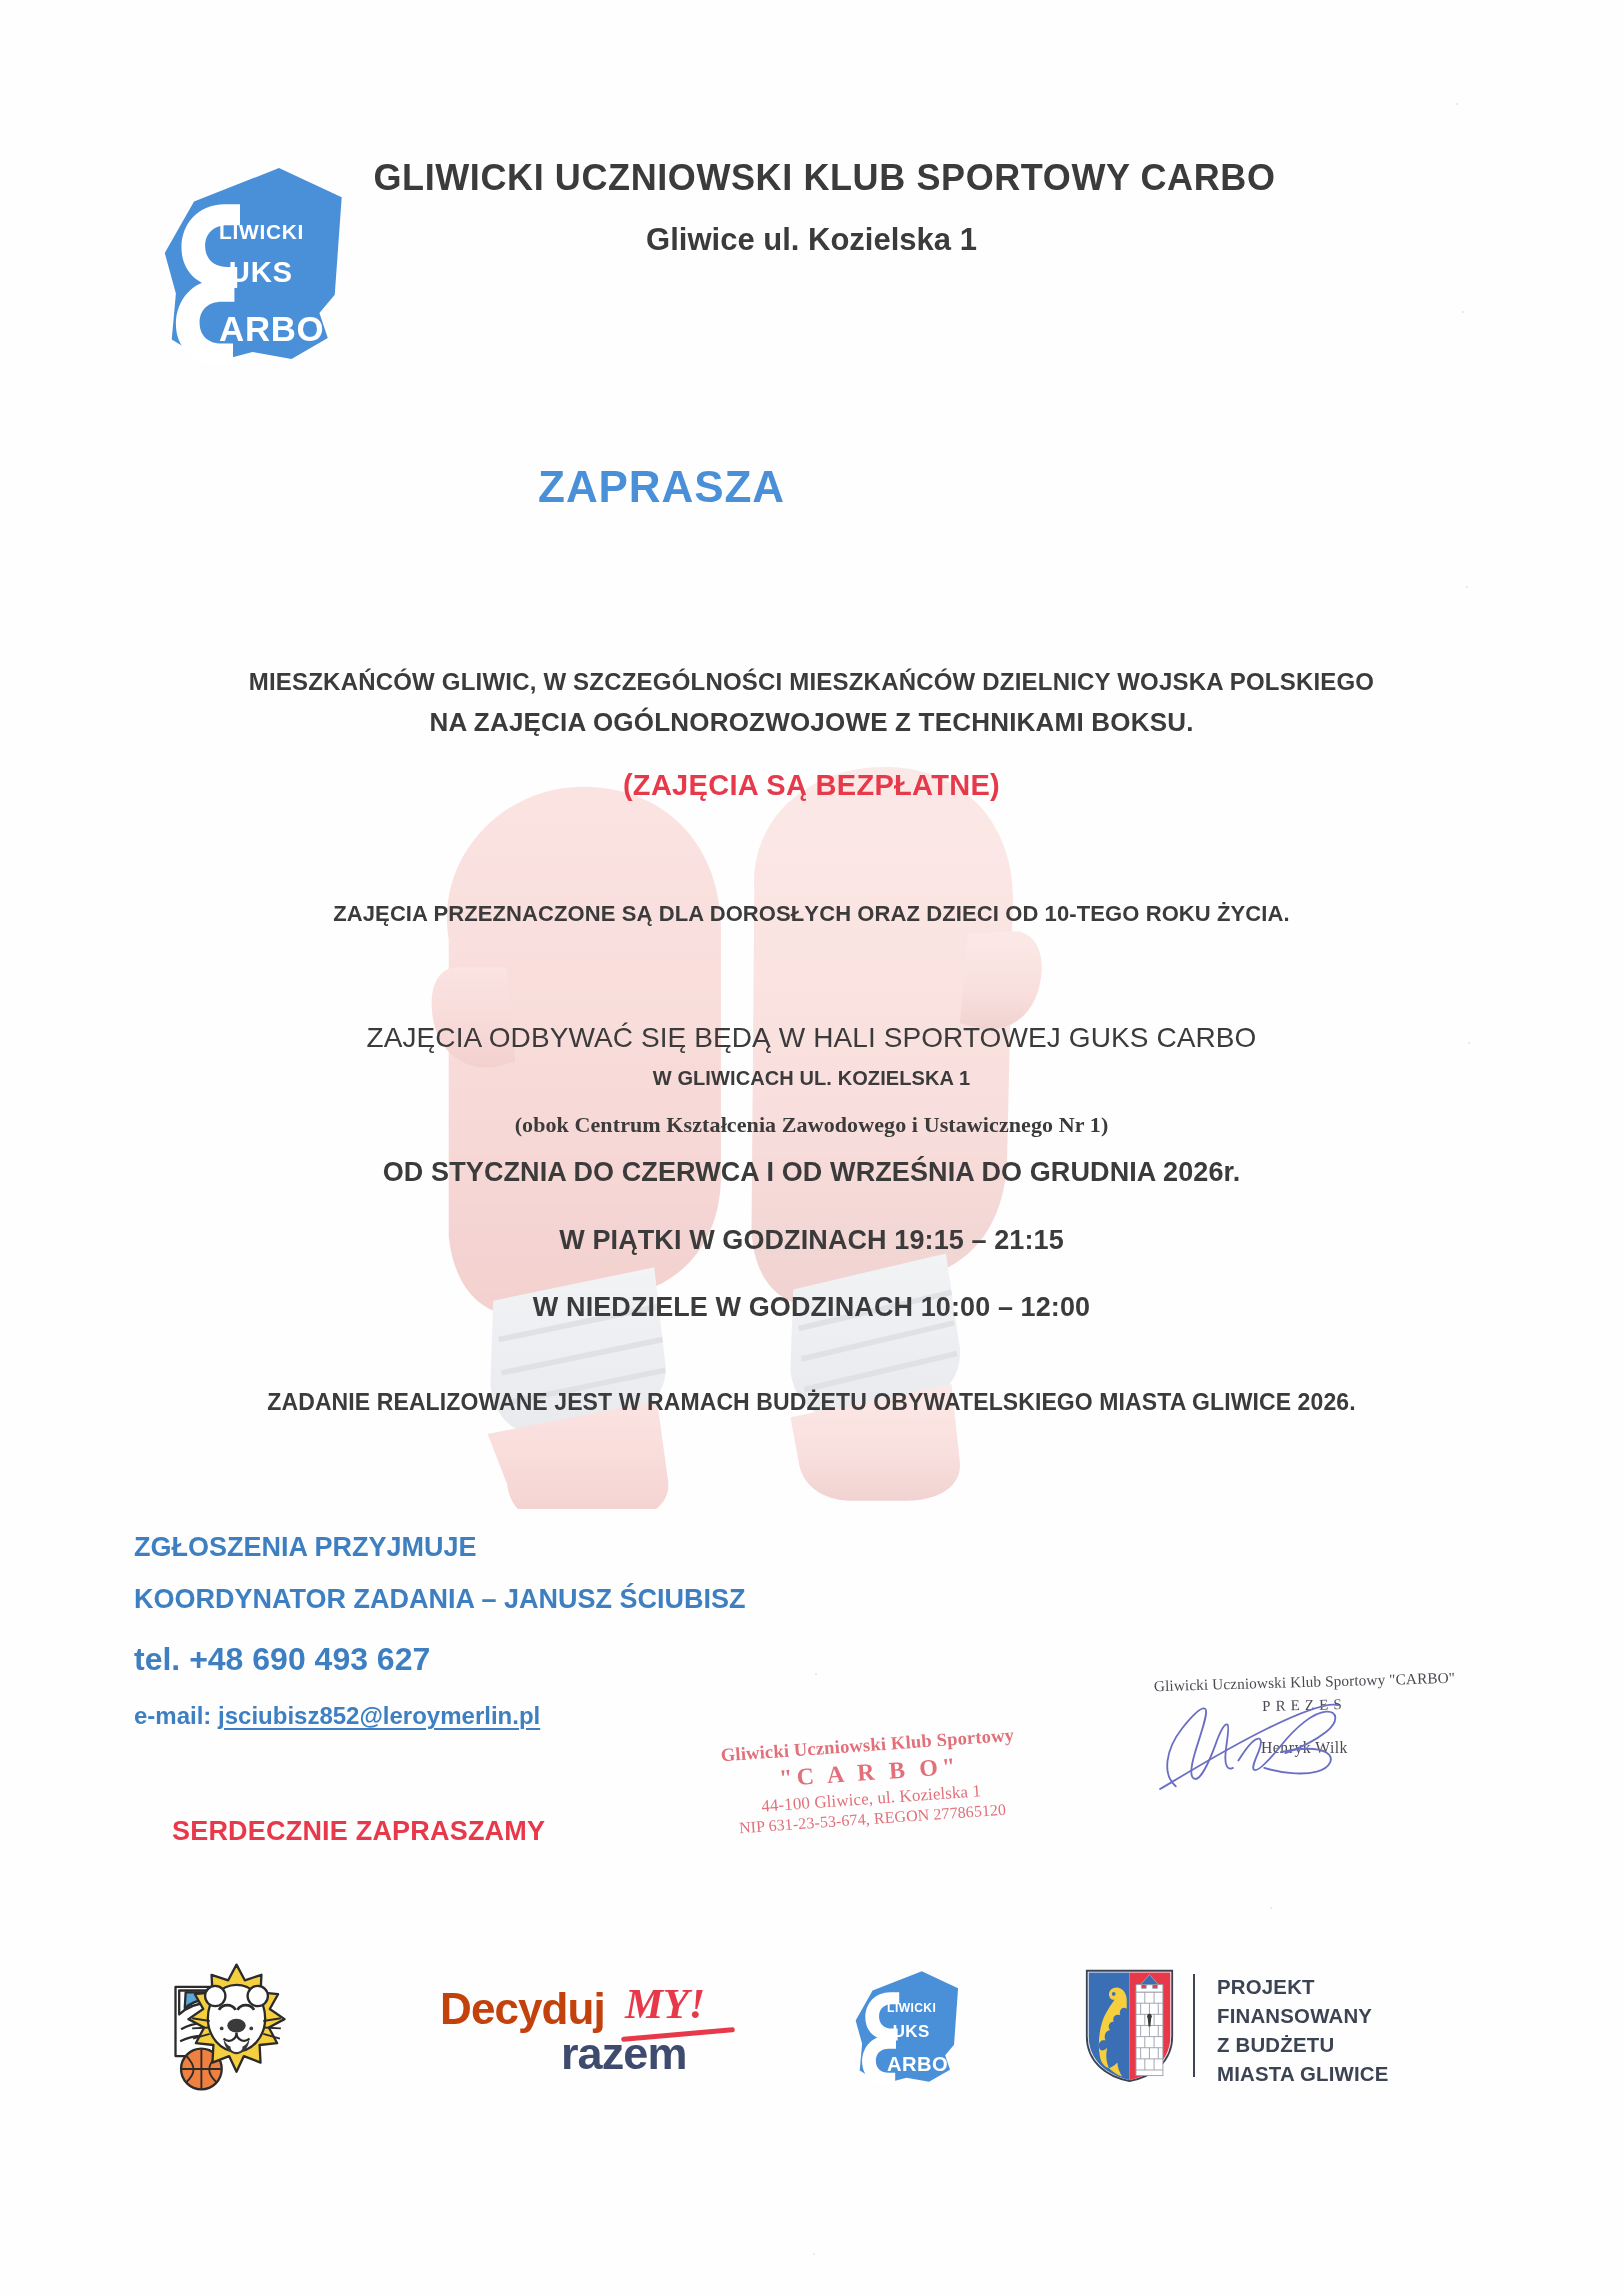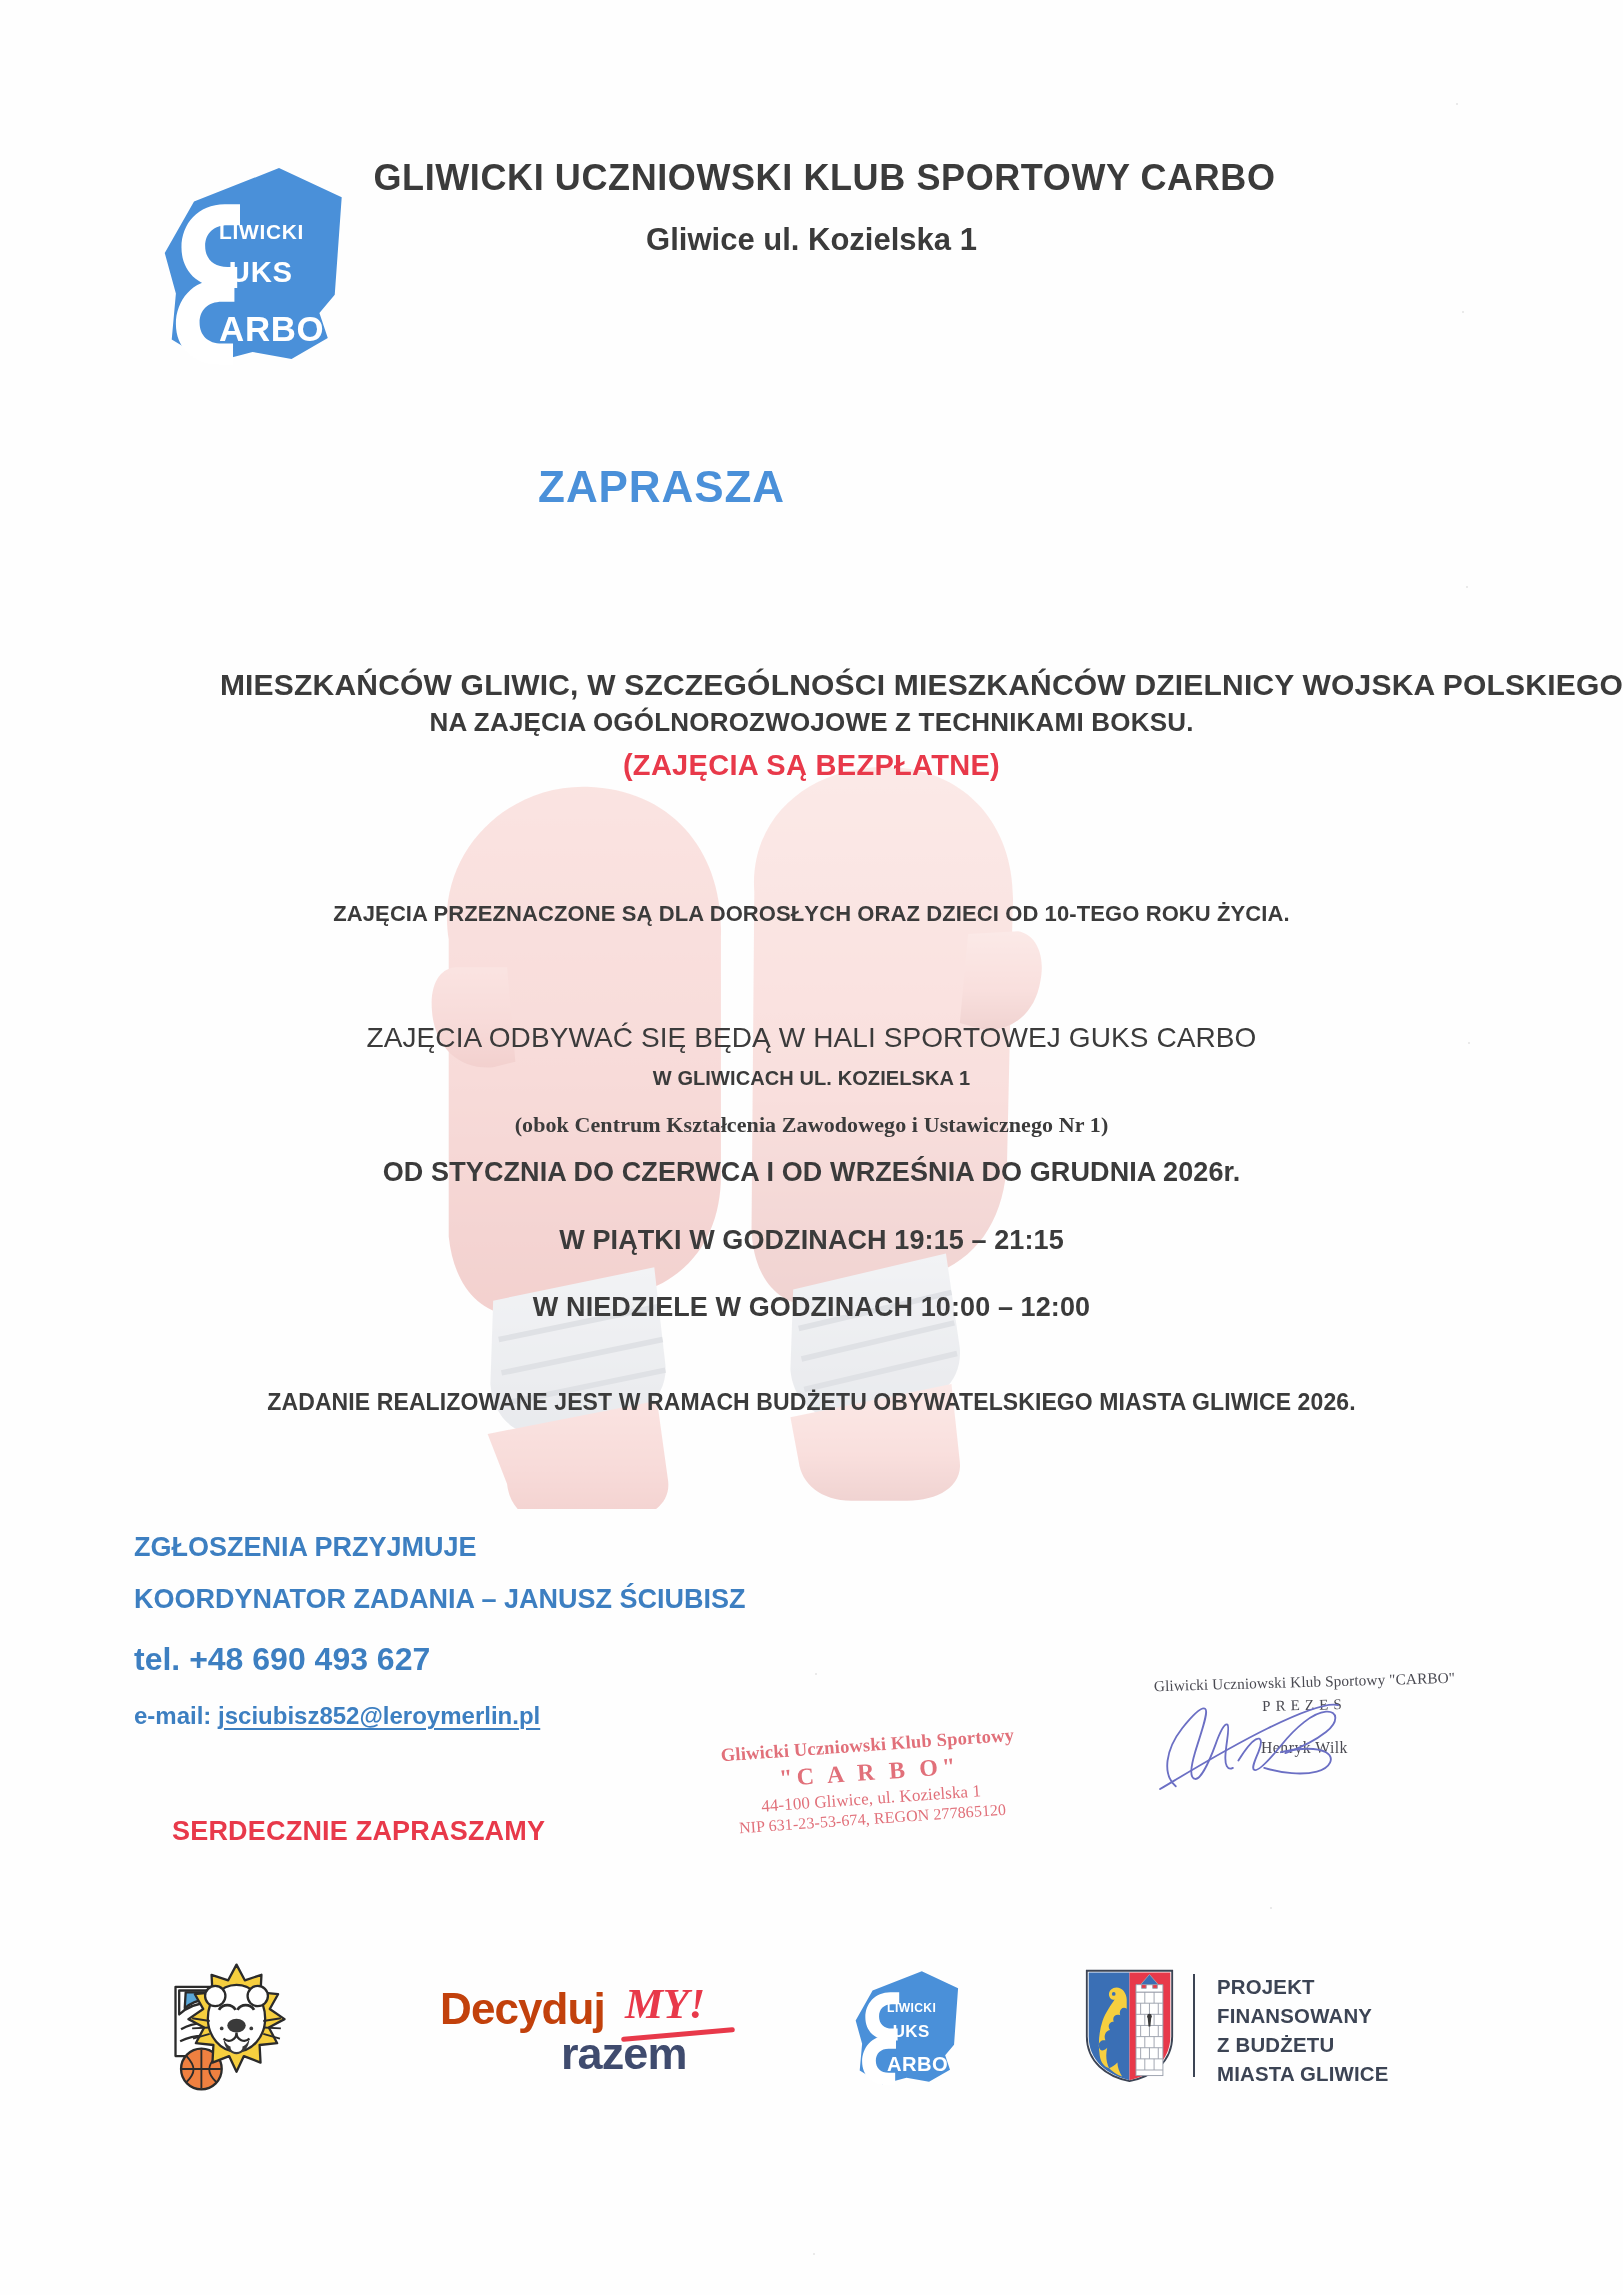--- a/index.html
+++ b/index.html
@@ -86,23 +86,23 @@
   }
 
   
   .body-line {
     position: absolute;
     left: 0;
     width: 1623px;
     text-align: center;
     color: #3b3b3b;
   }
-  .l-invite  { top: 668px; font-size: 30px; font-weight: bold; letter-spacing: 0.2px; text-align: right; }
+  .l-invite  { top: 668px; font-size: 24px; font-weight: bold; letter-spacing: 0.2px; }
   .l-invite2 { top: 707px; font-size: 26px; font-weight: bold; letter-spacing: 0.2px; }
-  .l-free    { top: 749px; font-size: 29px; font-weight: bold; color: #e8394a; letter-spacing: 0.3px; }
+  .l-free    { top: 769px; font-size: 29px; font-weight: bold; color: #e8394a; letter-spacing: 0.3px; }
   .l-ages    { top: 901px; font-size: 22px; font-weight: bold; letter-spacing: 0.1px; }
   .l-place1  { top: 1022px; font-size: 28px; font-weight: normal; letter-spacing: 0.1px; }
   .l-place2  { top: 1067px; font-size: 20px; font-weight: bold; letter-spacing: 0.1px; }
   .l-place3  { top: 1112px; font-size: 22px; font-weight: bold; letter-spacing: 0.1px; font-family: Liberation Serif, serif; }
   .l-period  { top: 1157px; font-size: 27px; font-weight: bold; letter-spacing: 0.1px; }
   .l-fri     { top: 1225px; font-size: 27px; font-weight: bold; letter-spacing: 0.1px; }
   .l-sun     { top: 1292px; font-size: 27px; font-weight: bold; letter-spacing: 0.1px; }
   .l-budget  { top: 1389px; font-size: 23px; font-weight: bold; letter-spacing: 0.1px; }
 
   

